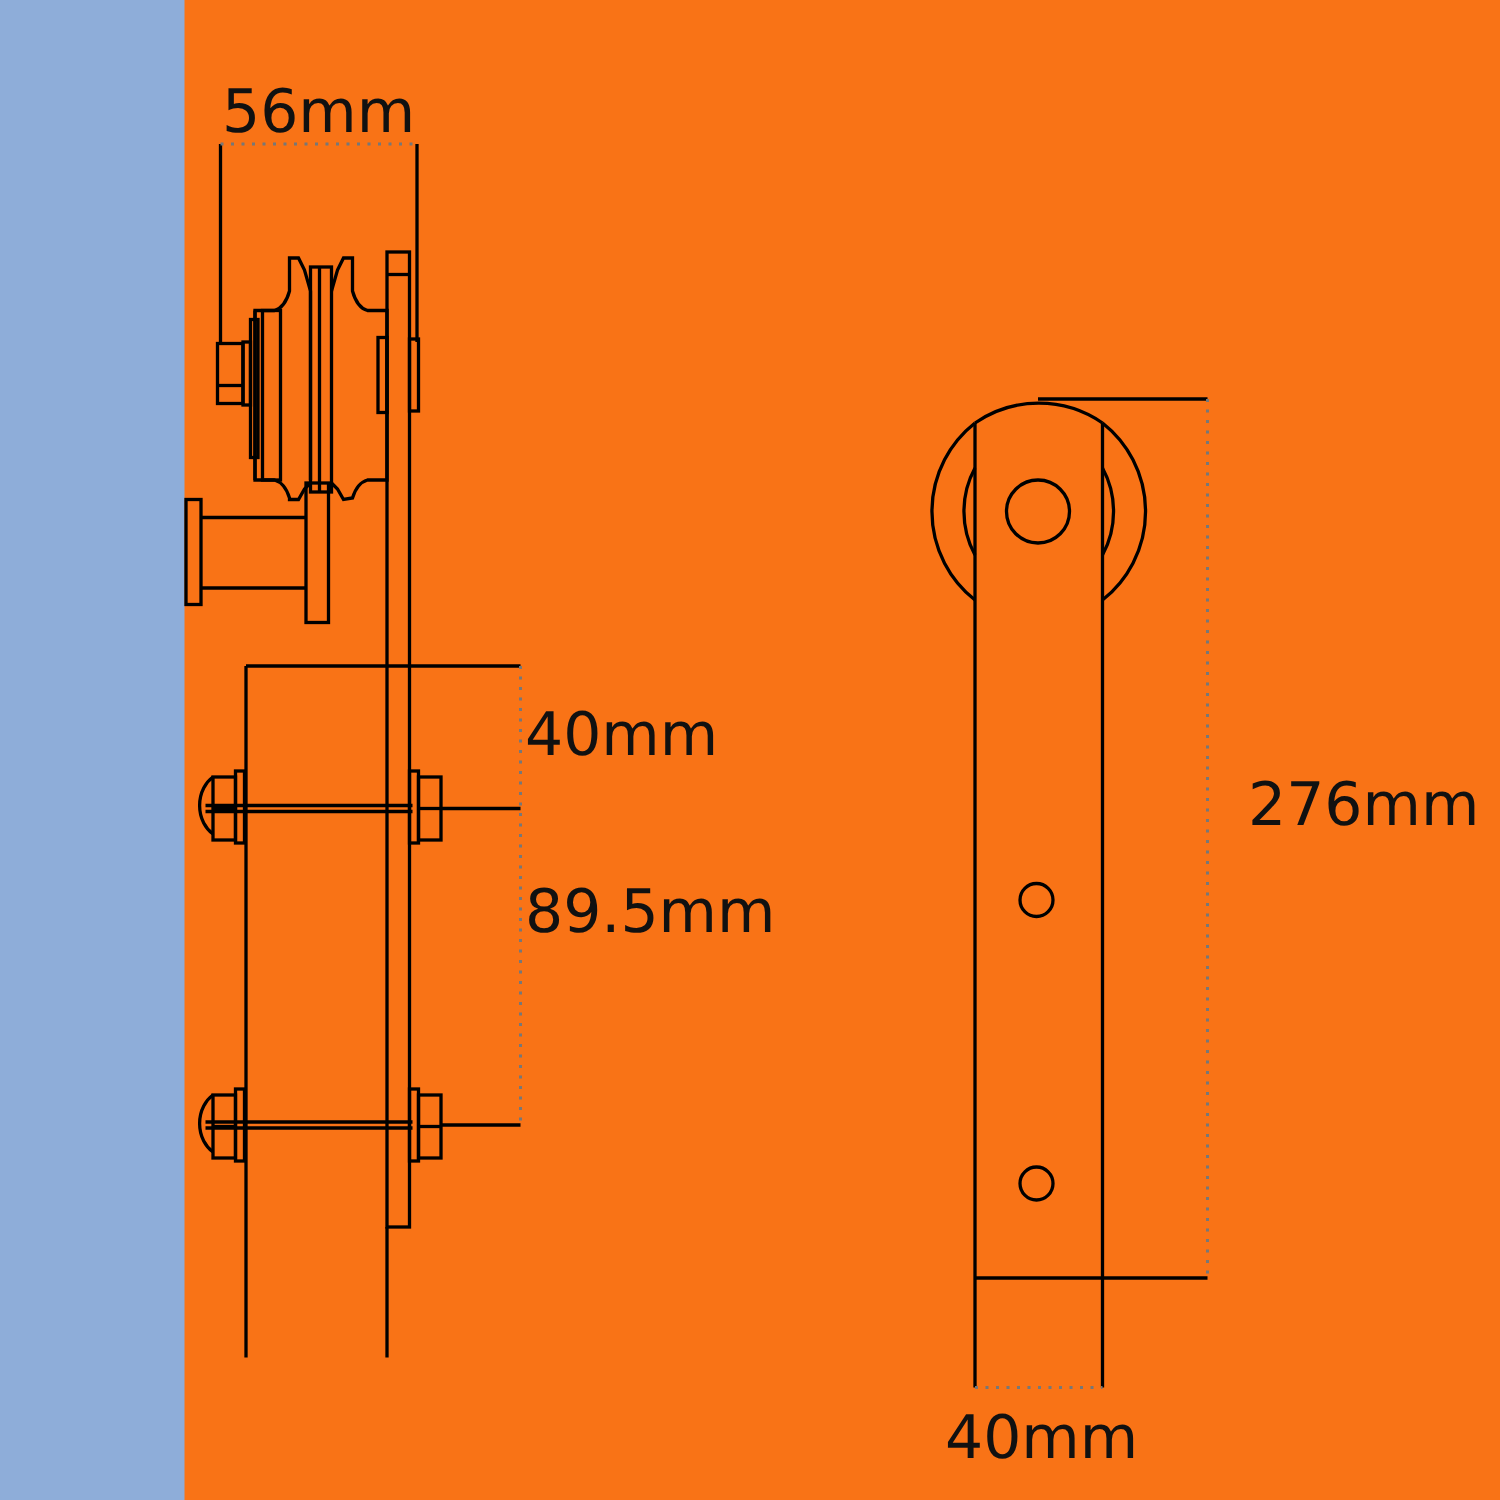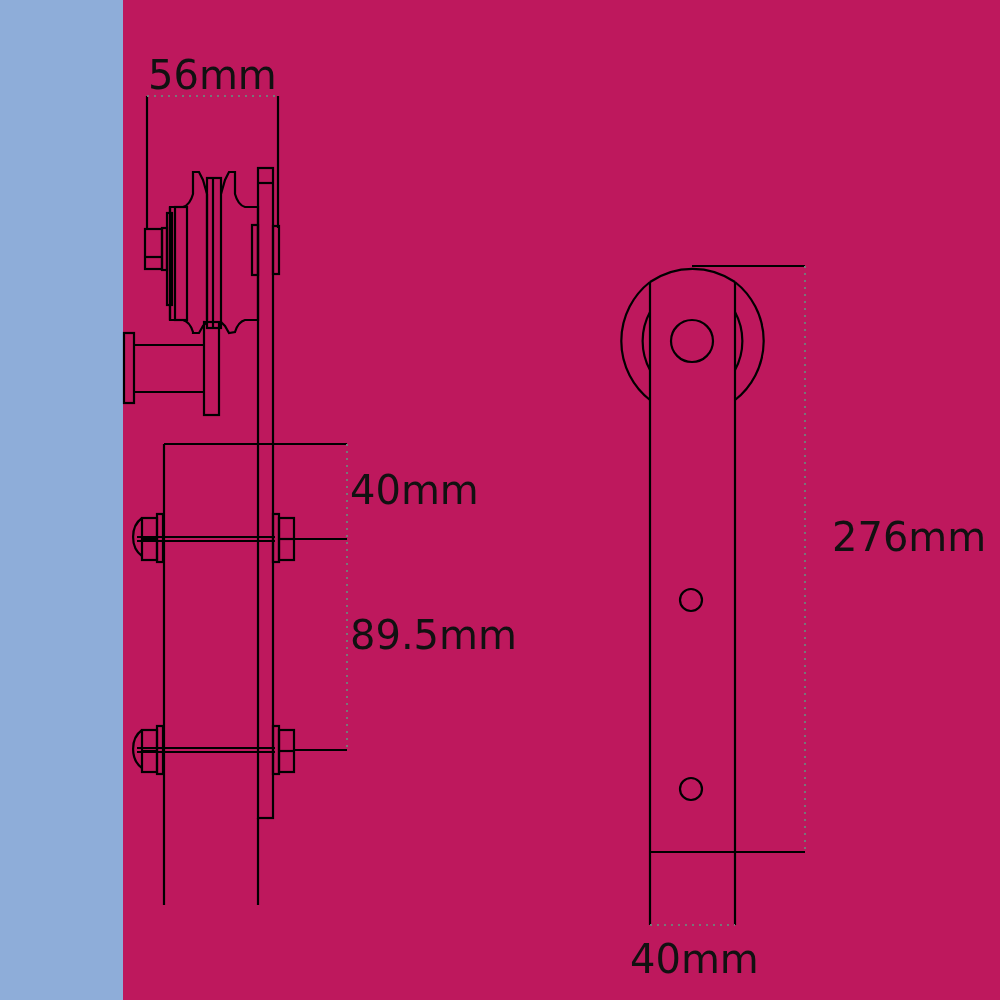--- a/index.html
+++ b/index.html
@@ -1,16 +1,16 @@
 <!DOCTYPE html>
 <html><head>
 <meta charset="utf-8">
 <style>
   html, body { margin: 0; padding: 0; background: #ffffff; }
-  .canvas { position: relative; width: 1000px; height: 1000px; overflow: hidden; background: #be185d; }
+  .canvas { position: relative; width: 1000px; height: 1000px; overflow: hidden; background: #f97316; }
   .wall { position: absolute; left: 0; top: 0; width: 123px; height: 1000px; }
   svg.drawing { position: absolute; left: 0; top: 0; }
   .dim-label {
     position: absolute;
     font-family: "DejaVu Sans", sans-serif;
     font-size: 40px;
     color: #111111;
     line-height: 1;
     white-space: nowrap;
   }
@@ -114,16 +114,16 @@
         <line x1="692" y1="266" x2="805" y2="266"></line>
         <line x1="805" y1="266" x2="805" y2="852" stroke="#777" stroke-dasharray="2,5" stroke-width="2"></line>
 
         <line x1="650" y1="925" x2="735" y2="925" stroke="#777" stroke-dasharray="2,5" stroke-width="2"></line>
       </g>
     </g>
   </svg>
 
   <div class="dim-label" style="left:148px; top:55px;">56mm</div>
   <div class="dim-label" style="left:350px; top:470px;">40mm</div>
-  <div class="dim-label" style="left:350px; top:615px;">89.5mm</div>
+  <div class="dim-label" style="left:350px; top:588px;">89.5mm</div>
   <div class="dim-label" style="left:816px; top:517px;margin-left:16px;">276mm</div>
   <div class="dim-label" style="left:630px; top:939px;">40mm</div>
 </div>
 
 </body></html>

